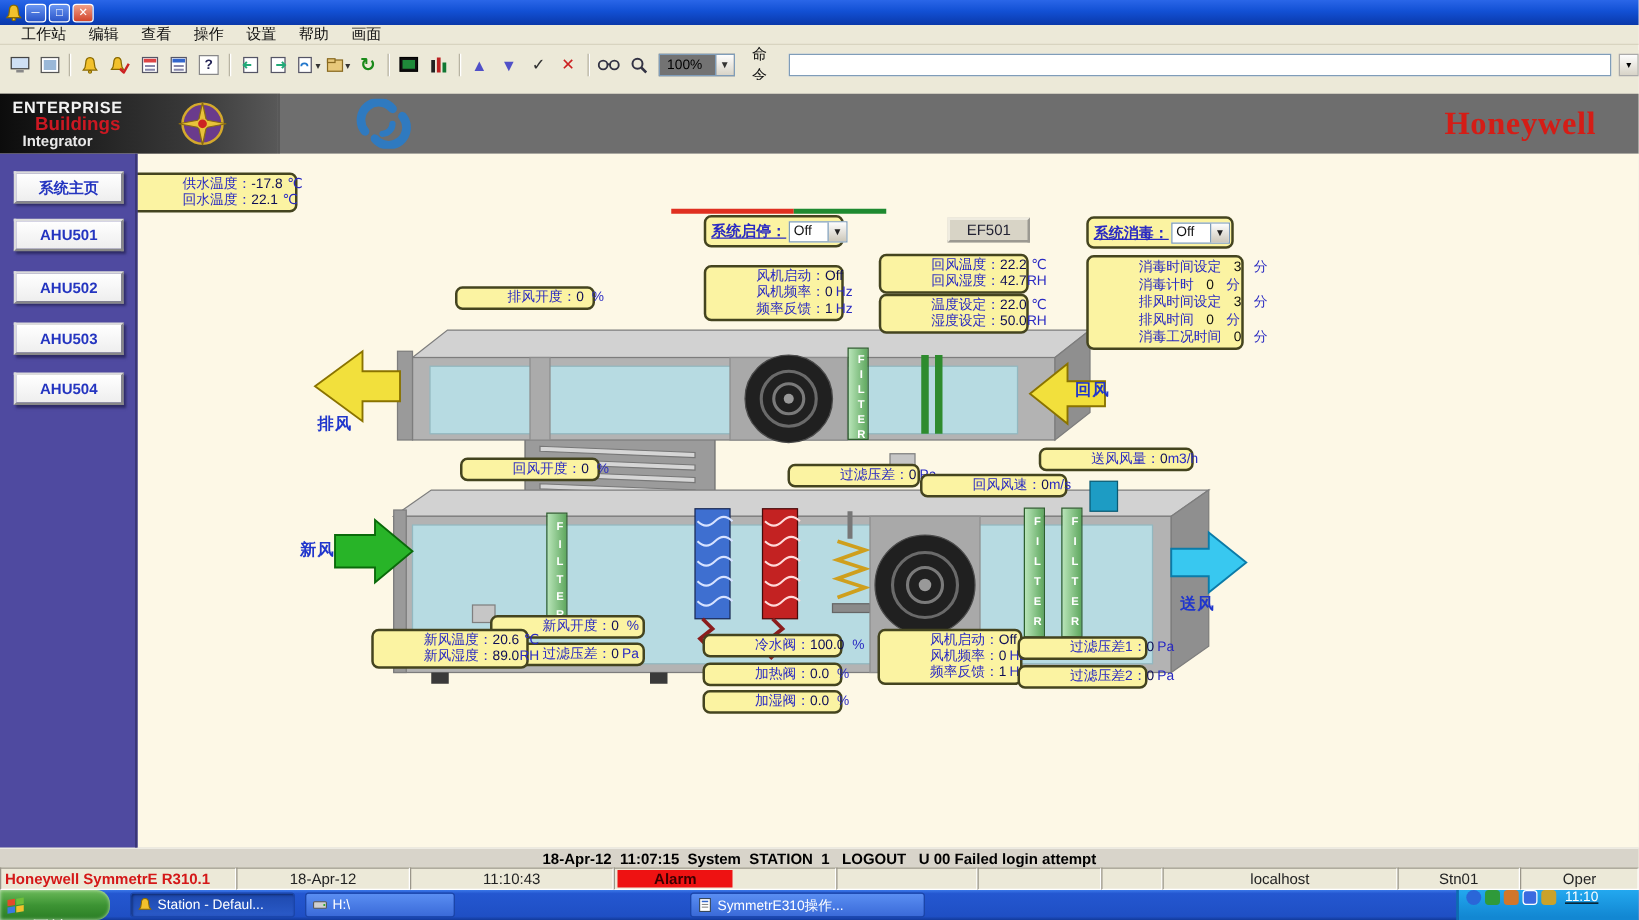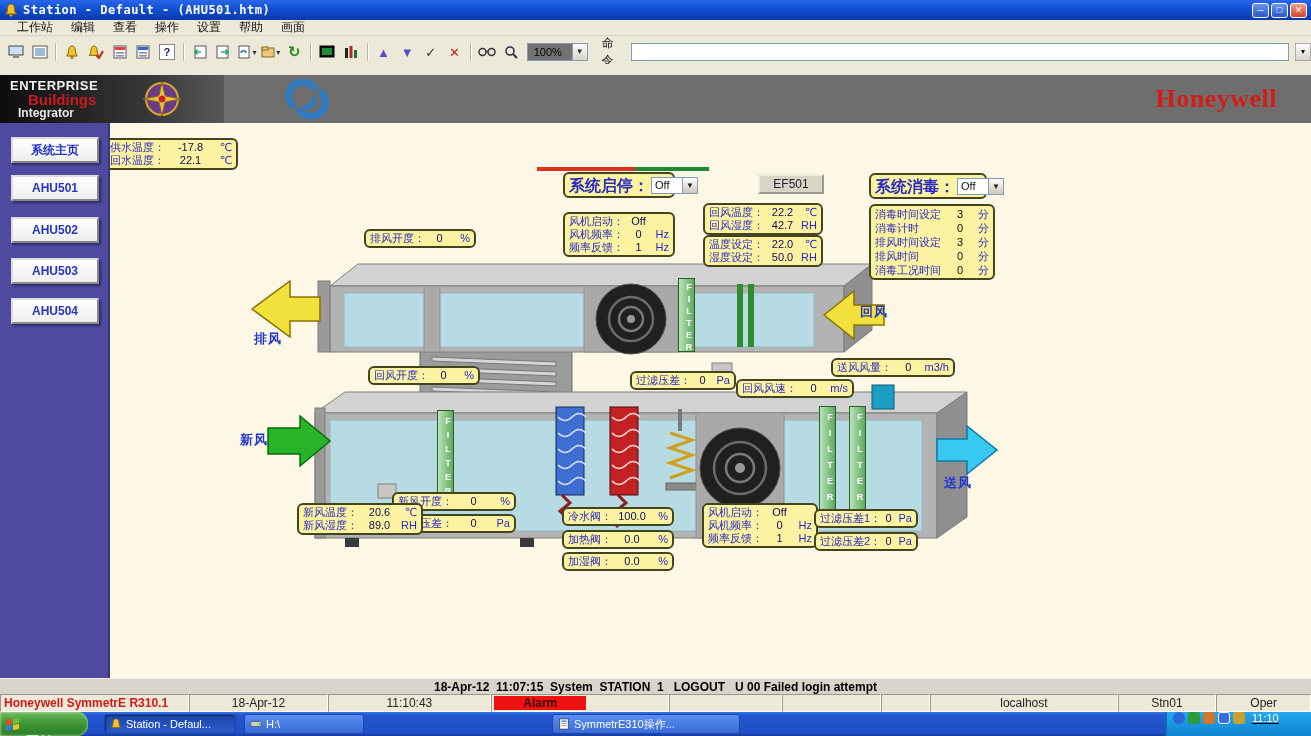--- a/index.html
+++ b/index.html
@@ -75,30 +75,30 @@
 
   .pagetitle { position:absolute; left:536px; top:14px; font-size:22px; font-weight:bold; color:#2633c8;
     letter-spacing:1px; z-index:6; }
   .titleline { position:absolute; left:537px; top:44px; width:172px; height:4px; display:flex; z-index:6; }
   .titleline .redseg { width:98px; height:4px; background:#e03020; }
   .titleline .greenseg { width:74px; height:4px; background:#1e8a30; }
 
   .box { position:absolute; background:#fbf3a2; border:2px solid #44441f; border-radius:6px; padding:1px 4px;
     font-size:11px; line-height:13px; white-space:nowrap; z-index:5; }
   .box .row { display:flex; align-items:baseline; }
-  .box .l { color:#2a2ac2; }
+  .box .l { color:#2a2ac2;padding-left:36px; }
   .box .v { color:#0d0d55; flex:1; text-align:center; }
   .box .u { color:#2a2ac2; text-align:right; min-width:16px; }
   .panel .row { display:flex; line-height:14px; }
   .panel .l { color:#2a2ac2; flex:1; text-align:left; }
   .panel .v { color:#101010; width:26px; text-align:center; flex:none; }
   .panel .u { color:#2a2ac2; width:16px; text-align:right; min-width:0; }
 
   .box.dd { display:flex; align-items:center; height:26px; }
-  .ddl { color:#2a2ac2; font-weight:bold; font-size:16px; }
+  .ddl { color:#2a2ac2; font-weight:bold; font-size:12px;text-decoration:underline; }
   .ddfield { display:flex; align-items:center; border:1px solid #7f9db9; background:#fff; height:17px; margin-left:2px; }
   .ddval { font-size:11px; color:#111; width:30px; padding-left:3px; }
   .ddbtn { width:15px; height:15px; background:linear-gradient(#fdfdfd,#cdc8ba); border-left:1px solid #7f9db9;
     font-size:8px; text-align:center; line-height:15px; color:#222; }
 
   .efbtn { position:absolute; left:758px; top:51px; width:66px; height:20px; background:#d8d4c6;
     border:2px outset #efece0; color:#223; font-size:12px; text-align:center; line-height:16px; z-index:5; }
 
   .arrowlabel { position:absolute; font-size:13px; font-weight:bold; color:#2036cc; z-index:6; letter-spacing:1px; }
 
@@ -142,21 +142,20 @@
 <body>
 
 <div id="screen">
 
   <div class="titlebar">
     <svg width="14" height="14" viewBox="0 0 14 14">
       <path d="M7 1 C4.5 1 3.5 3 3.5 5.5 L3 9 L1.5 11 L12.5 11 L11 9 L10.5 5.5 C10.5 3 9.5 1 7 1 Z" fill="#f4c center"></path>
       <path d="M7 1 C4.5 1 3.5 3 3.5 5.5 L3 9 L1.5 11 L12.5 11 L11 9 L10.5 5.5 C10.5 3 9.5 1 7 1 Z" fill="#f2c12c" stroke="#8a6a00"></path>
       <circle cx="7" cy="12.4" r="1.3" fill="#f2c12c" stroke="#8a6a00"></circle>
     </svg>
-    <span class="apptitle">Station - Default - (AHU501.htm)</span>
     <span class="winbtn">─</span>
     <span class="winbtn">□</span>
     <span class="winbtn close">✕</span>
   </div>
 
   <div class="menubar">
     <span class="menuitem">工作站</span>
     <span class="menuitem">编辑</span>
     <span class="menuitem">查看</span>
     <span class="menuitem">操作</span>

